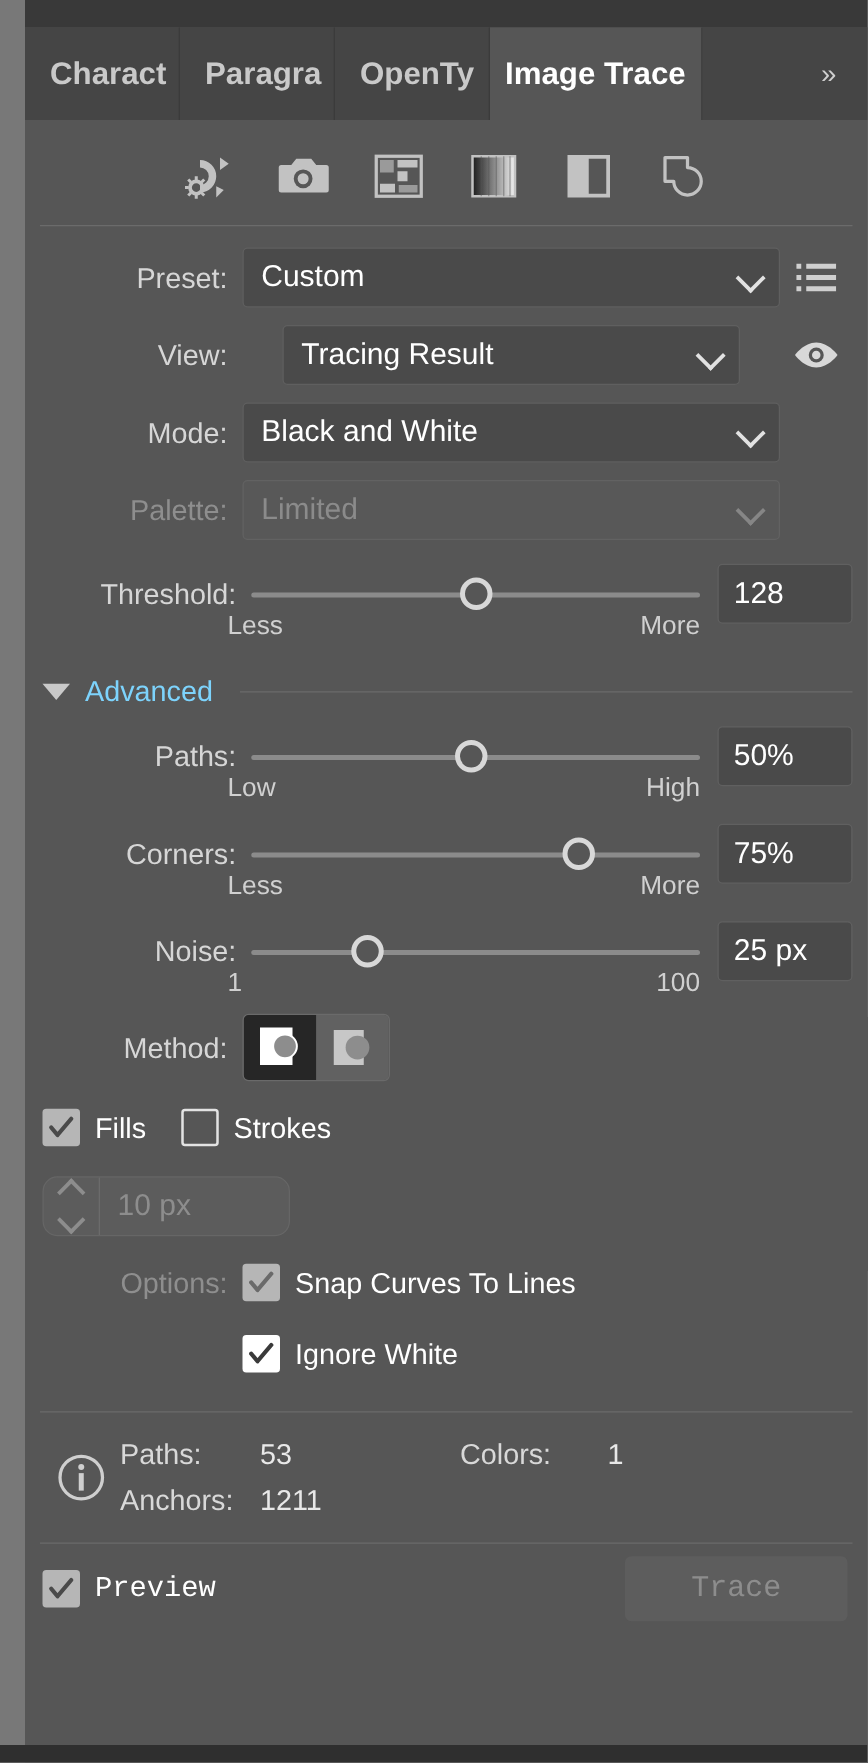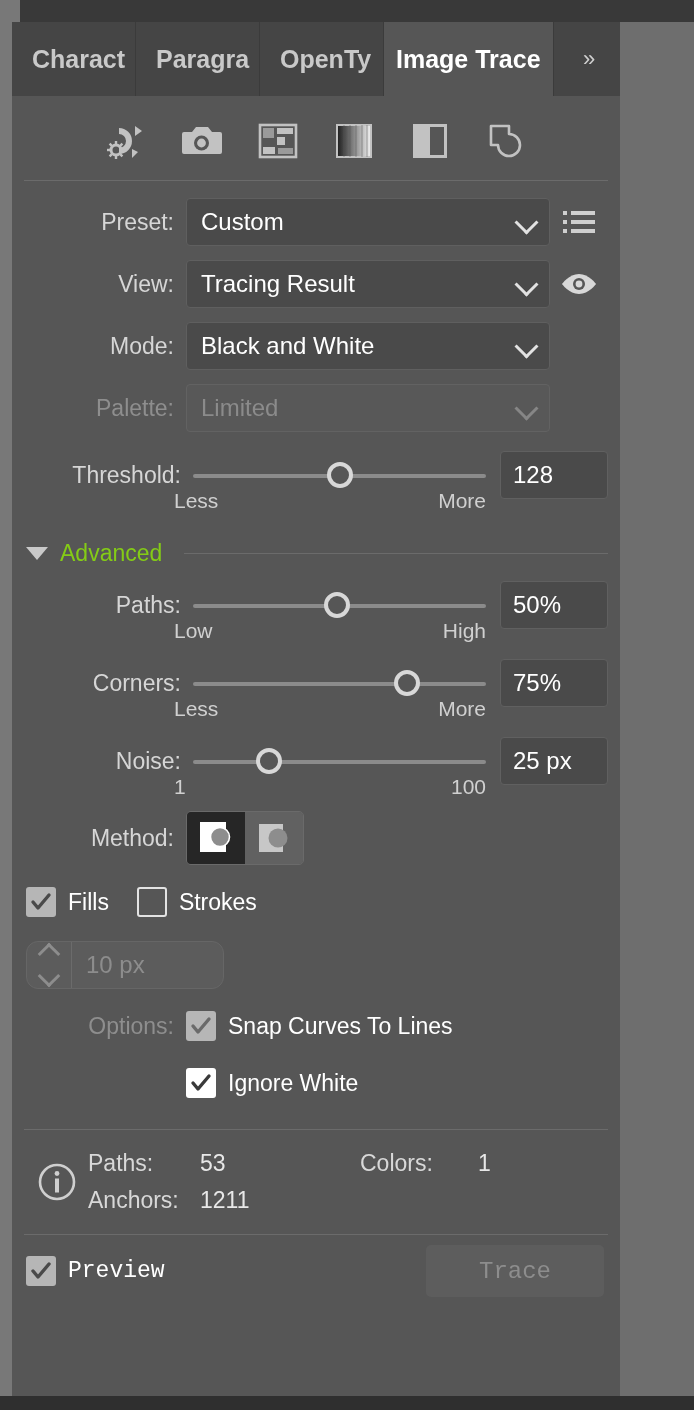--- a/index.html
+++ b/index.html
@@ -37,23 +37,23 @@
   .bottom-strip {
     position: absolute;
     left: 0; bottom: 0;
     width: 694px; height: 14px;
     background: #2f2f2f;
   }
 
   
   .panel {
     position: absolute;
-    left: 12px;
+    left: 20px;
     top: 22px;
-    width: 608px;
+    width: 674px;
     height: 1374px;
     background: #535353;
   }
 
   
   .tabbar {
     position: relative;
     height: 74px;
     background: #3b3b3b;
     display: flex;
@@ -245,21 +245,21 @@
     padding-right: 12px;
   }
   .tri {
     width: 0; height: 0;
     border-left: 11px solid transparent;
     border-right: 11px solid transparent;
     border-top: 13px solid #c9c9c9;
     margin-right: 12px;
   }
   .adv-label {
-    color: #84cc16;
+    color: #7dd3fc;
     font-size: 23px;
     margin-right: 22px;
     white-space: nowrap;
   }
   .adv-line {
     flex: 1;
     height: 1px;
     background: #6b6b6b;
   }
 
@@ -486,21 +486,21 @@
               <rect x="8" y="3" width="24" height="4"></rect>
               <rect x="0" y="12" width="4" height="4"></rect>
               <rect x="8" y="12" width="24" height="4"></rect>
               <rect x="0" y="21" width="4" height="4"></rect>
               <rect x="8" y="21" width="24" height="4"></rect>
             </g>
           </svg>
         </div>
       </div>
 
-      <div class="row" style="height:62px;">
+      <div class="row" style="height:62px;gap:32px;">
         <div class="lbl w140">View:</div>
         <div class="select">
           <span>Tracing Result</span>
           <span class="caret"></span>
         </div>
         <div class="side-icon">
           <svg width="38" height="24" viewBox="0 0 38 24">
             <path d="M19 2 C29 2 36 12 36 12 C36 12 29 22 19 22 C9 22 2 12 2 12 C2 12 9 2 19 2 Z" fill="#d8d8d8"></path>
             <circle cx="19" cy="12" r="6" fill="#565656"></circle>
             <circle cx="19" cy="12" r="3.4" fill="#d8d8d8"></circle>

